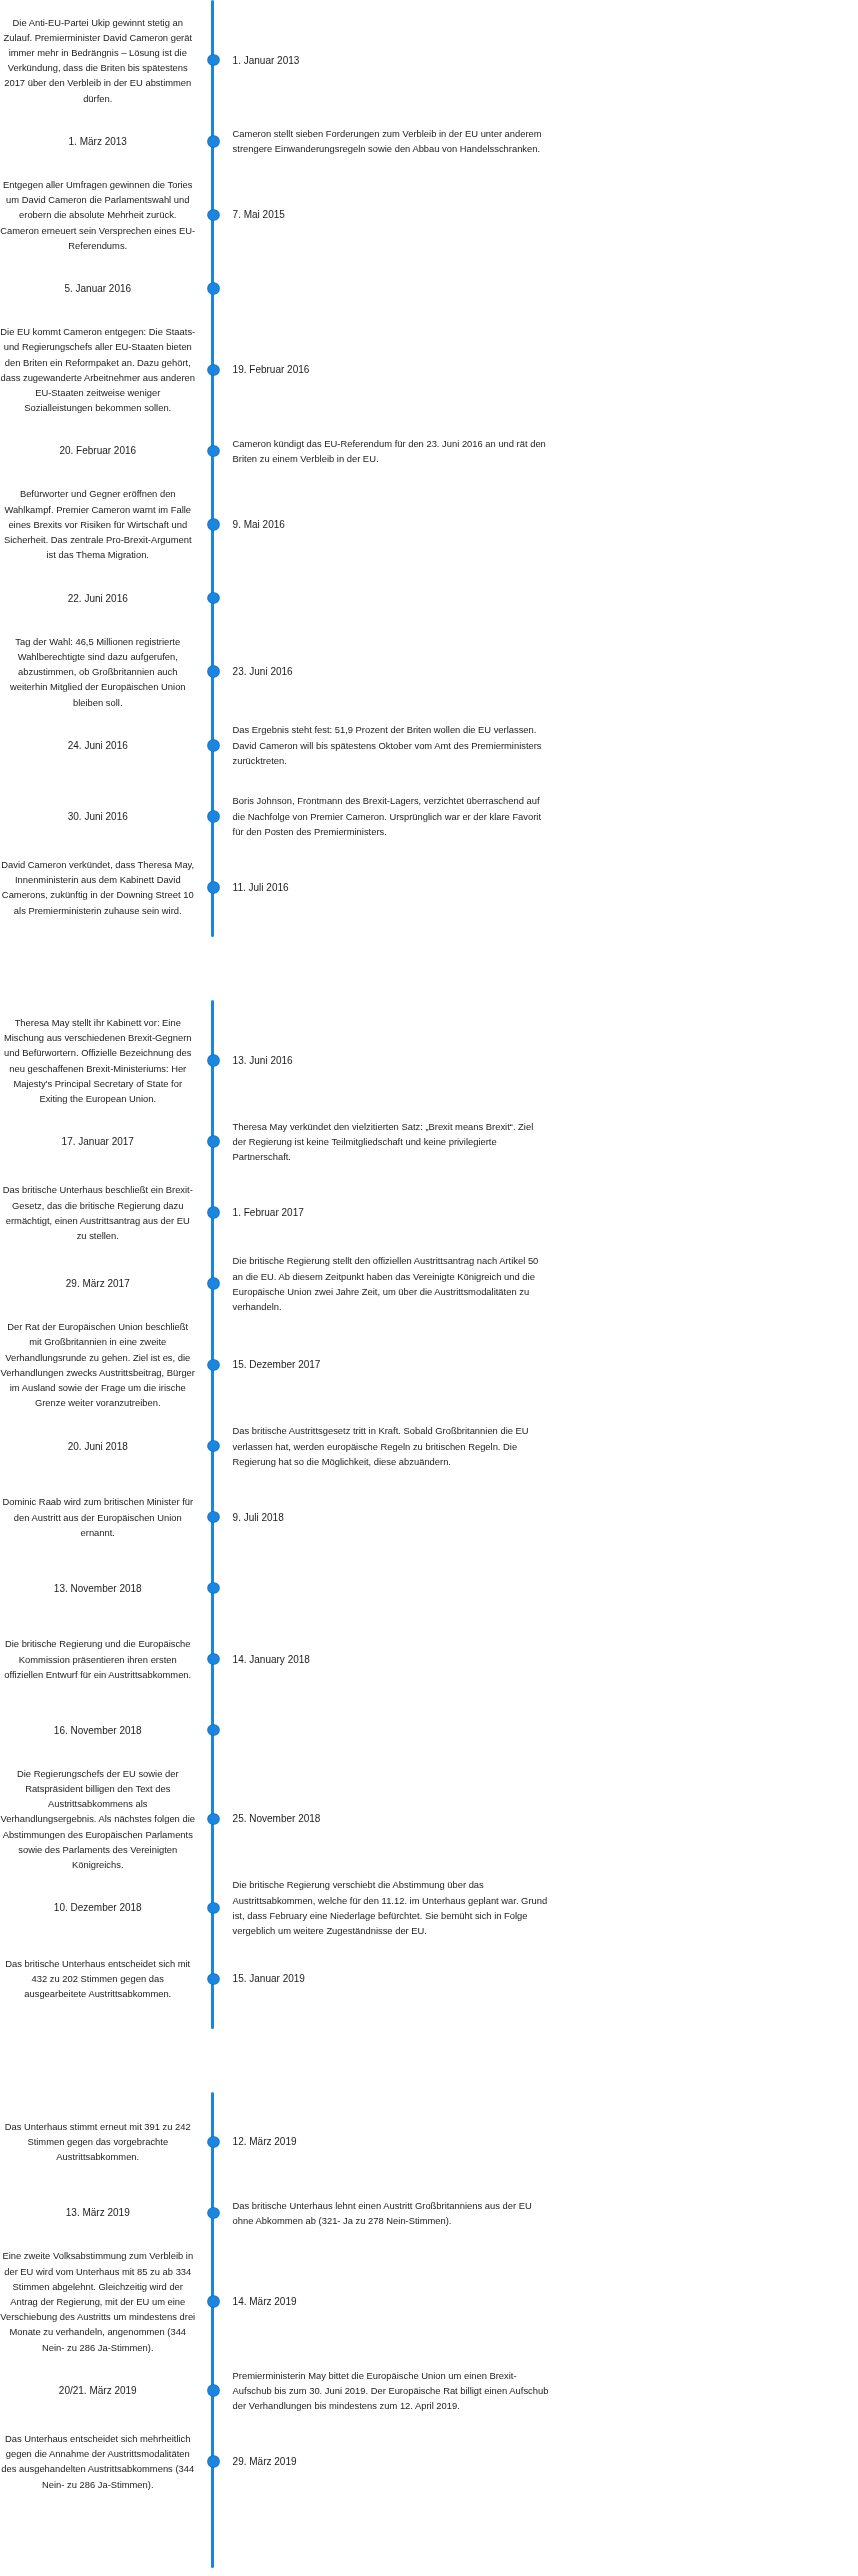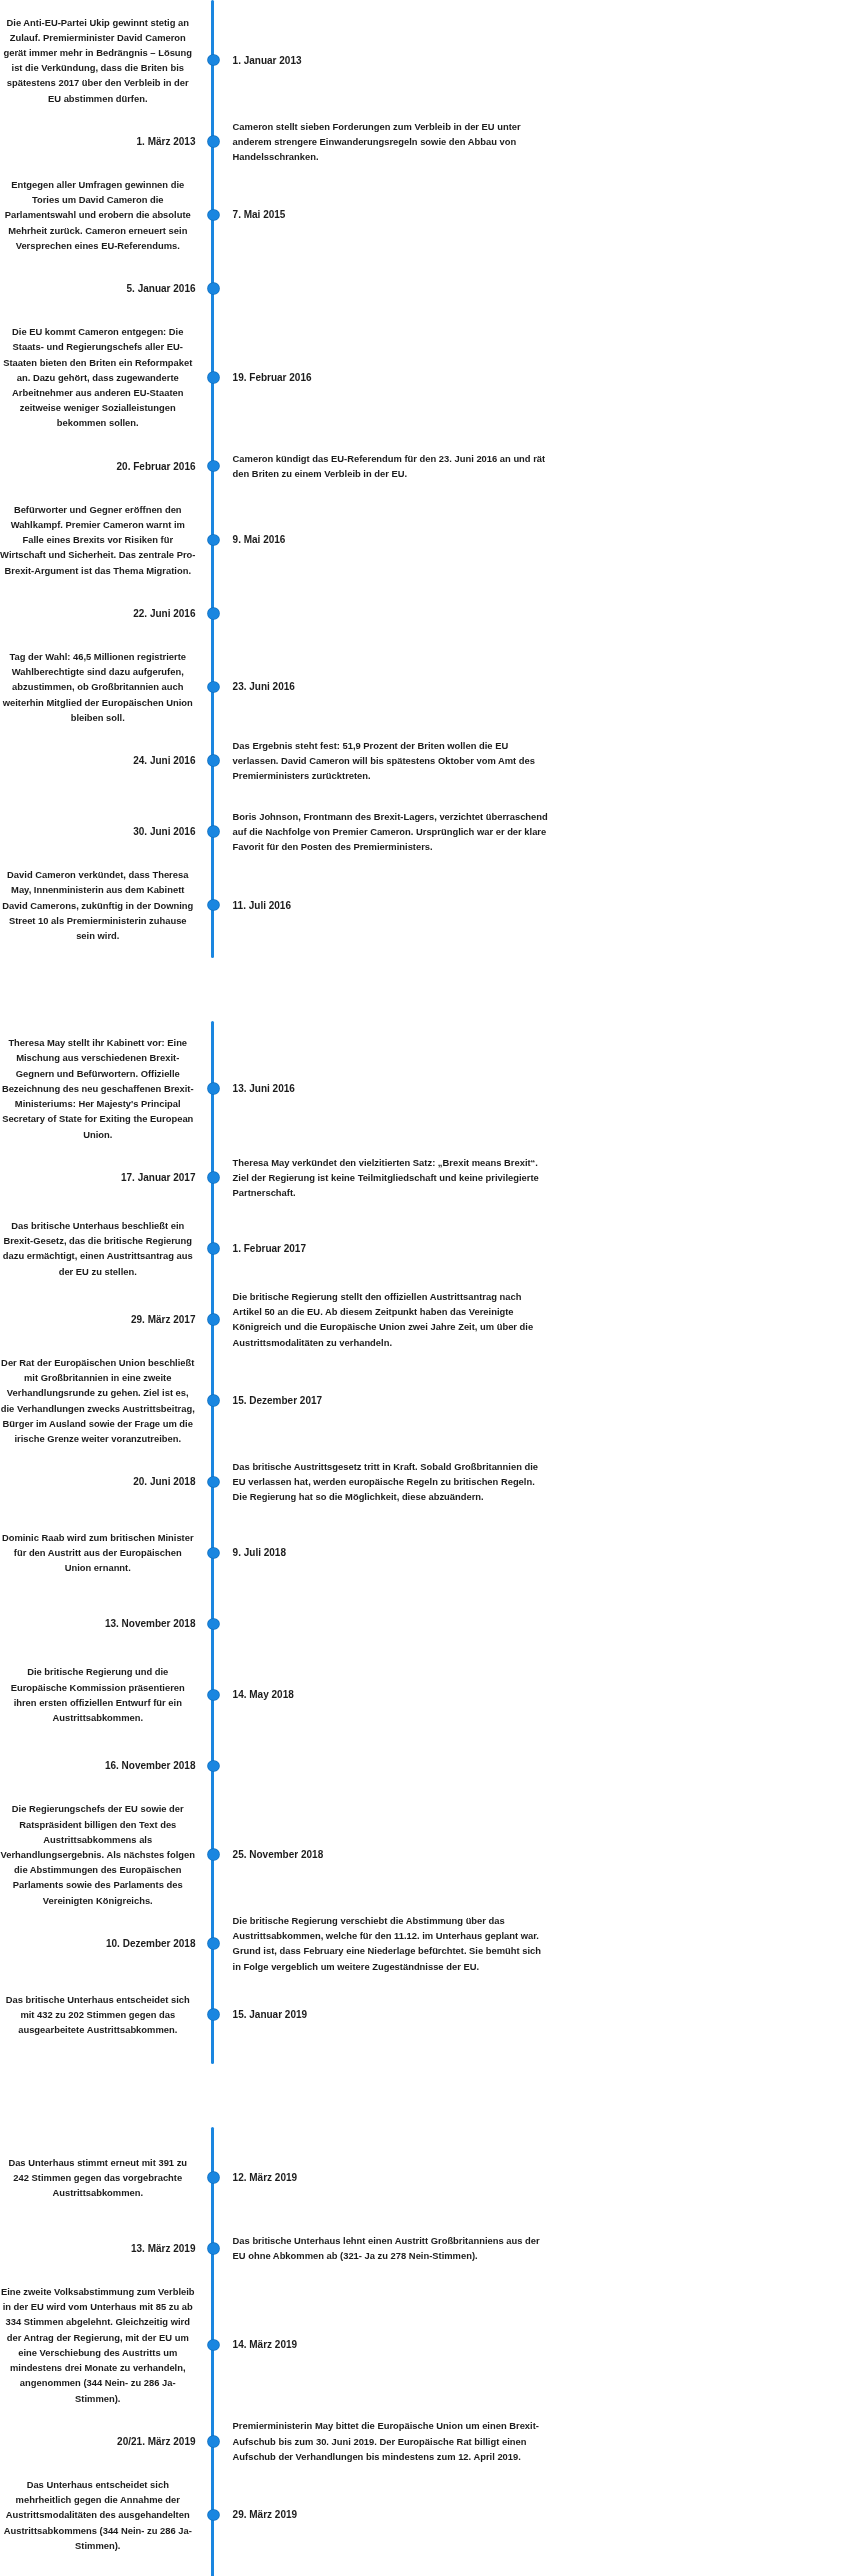--- a/index.html
+++ b/index.html
@@ -27,21 +27,20 @@
     left: 211px;
     top: 0;
     bottom: 0;
     width: 3.2px;
     background: #1a86e0;
     border-radius: 1.6px;
   }
   .events {
     position: relative;
     z-index: 2;
-    font-weight: bold;
   }
   .event {
     display: flex;
     align-items: center;
     width: 859px;
     min-height: 71px;
   }
   .col-left {
     width: 202px;
     padding-right: 6.5px;
@@ -79,21 +78,21 @@
     text-align: left;
     display: inline-block;
   }
   .date {
     font-size: 10px;
     line-height: 1.62;
     color: #1c1c1c;
     white-space: nowrap;
   }
   
-  .event.left .col-left { text-align: right; }
+  .event.left .col-left { text-align: center; }
   .event.left .col-right { text-align: left; }
   
   .event.right .col-left { text-align: right; }
   .event.right .col-right { text-align: left; }
 
   .block-gap {
     height: 63px;
     width: 859px;
   }
   .pad-top { height: 14.5px; }
@@ -251,21 +250,21 @@
             <div class="col-left"><span class="date">13. November 2018</span></div>
             <div class="col-node">
               <div class="node-dot"></div>
             </div>
           </div>
           <div class="event right">
             <div class="col-left"><span class="desc">Die britische Regierung und die Europäische Kommission präsentieren ihren ersten offiziellen Entwurf für ein Austrittsabkommen.</span></div>
             <div class="col-node">
               <div class="node-dot"></div>
             </div>
-            <div class="col-right"><span class="date">14. May 2018</span></div>
+            <div class="col-right"><span class="date">14. January 2018</span></div>
           </div>
           <div class="event left">
             <div class="col-left"><span class="date">16. November 2018</span></div>
             <div class="col-node">
               <div class="node-dot"></div>
             </div>
           </div>
           <div class="event right">
             <div class="col-left"><span class="desc">Die Regierungschefs der EU sowie der Ratspräsident billigen den Text des Austrittsabkommens als Verhandlungsergebnis. Als nächstes folgen die Abstimmungen des Europäischen Parlaments sowie des Parlaments des Vereinigten Königreichs.</span></div>
             <div class="col-node">

